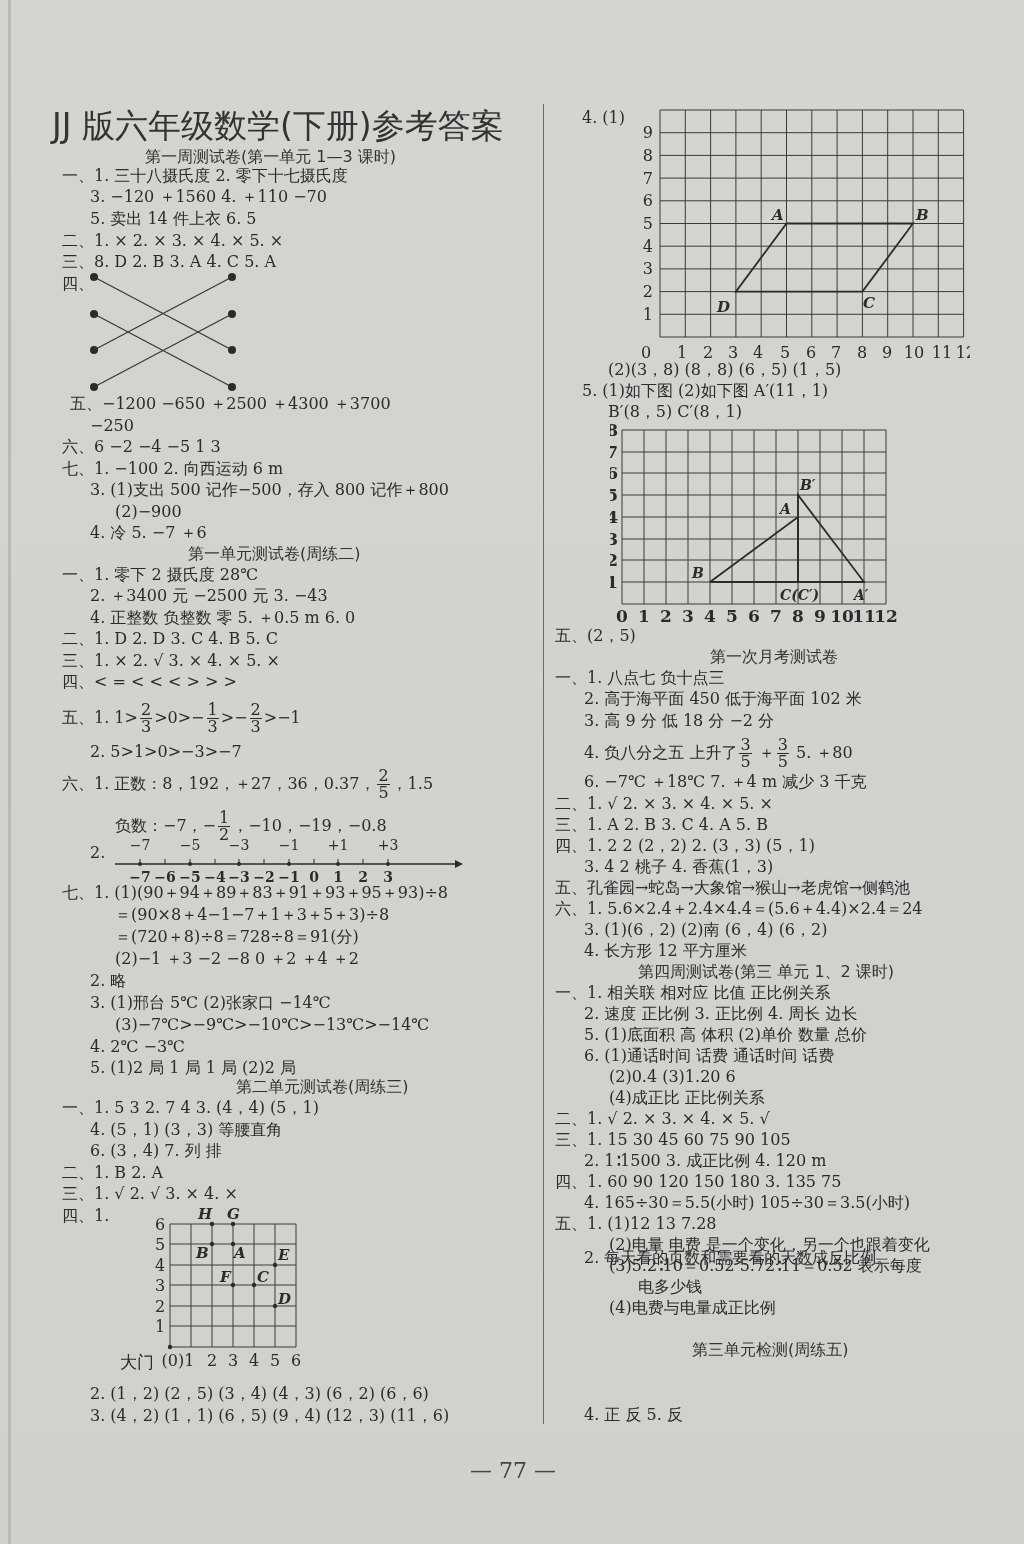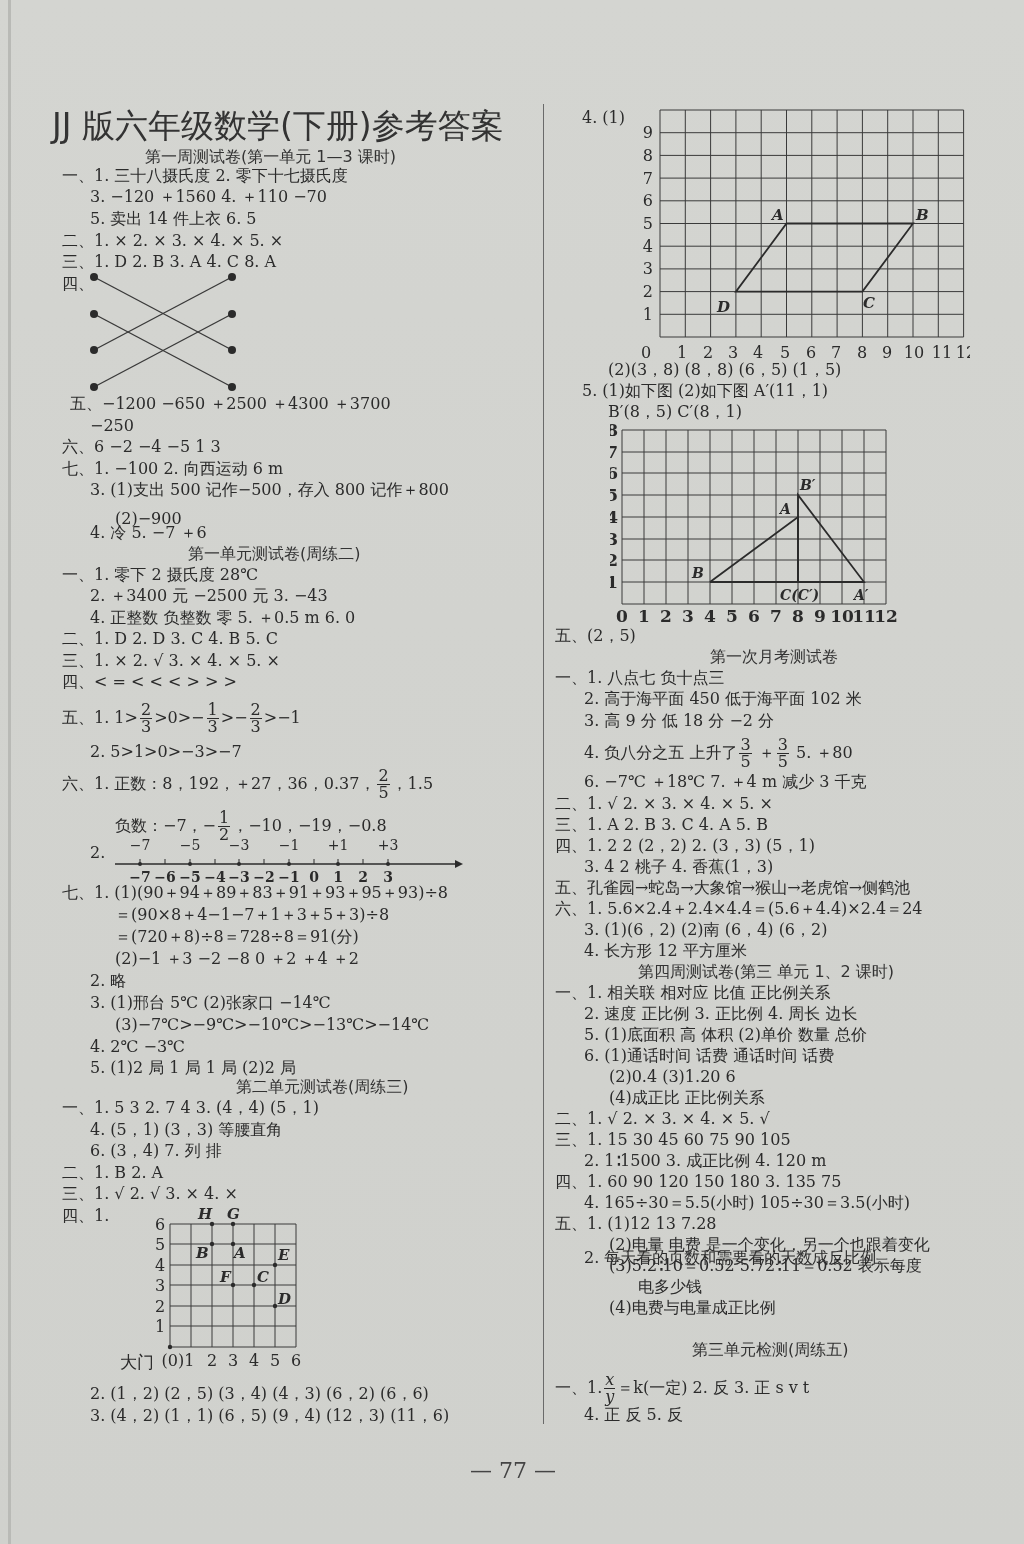--- a/index.html
+++ b/index.html
@@ -27,21 +27,21 @@
   <div class="edge"></div>
 
   <div class="title">JJ 版六年级数学(下册)参考答案</div>
   <div class="col-divider"></div>
 
   <div class="sec-title" style="left:145px;top:147px;">第一周测试卷(第一单元 1—3 课时)</div>
   <div class="ln" style="left:62px;top:166px;">一、1. 三十八摄氏度   2. 零下十七摄氏度</div>
   <div class="ln" style="left:90px;top:187px;">3. −120   ＋1560   4. ＋110   −70</div>
   <div class="ln" style="left:90px;top:209px;">5. 卖出 14 件上衣   6. 5</div>
   <div class="ln" style="left:62px;top:231px;">二、1. ×   2. ×   3. ×   4. ×   5. ×</div>
-  <div class="ln" style="left:62px;top:252px;">三、1. D   2. B   3. A   4. C   8. A</div>
+  <div class="ln" style="left:62px;top:252px;">三、8. D   2. B   3. A   4. C   5. A</div>
   <div class="ln" style="left:62px;top:274px;">四、</div>
 
   <svg style="position:absolute;left:85px;top:270px;" width="160" height="130">
     <g stroke="#3a3a3a" stroke-width="1.4">
       <line x1="9" y1="7" x2="147" y2="80"></line>
       <line x1="9" y1="44" x2="147" y2="117"></line>
       <line x1="9" y1="80" x2="147" y2="7"></line>
       <line x1="9" y1="117" x2="147" y2="44"></line>
     </g>
     <g fill="#2b2b2b">
@@ -54,21 +54,21 @@
         <circle cx="147" cy="80" r="4"></circle>
         <circle cx="147" cy="117" r="4"></circle>
     </g>
   </svg>
 
   <div class="ln" style="left:62px;top:394px;margin-left:8px;">五、−1200   −650   ＋2500   ＋4300   ＋3700</div>
   <div class="ln" style="left:90px;top:416px;">−250</div>
   <div class="ln" style="left:62px;top:437px;">六、6   −2   −4   −5   1   3</div>
   <div class="ln" style="left:62px;top:459px;">七、1. −100   2. 向西运动 6 m</div>
   <div class="ln" style="left:90px;top:480px;">3. (1)支出 500 记作−500，存入 800 记作＋800</div>
-  <div class="ln" style="left:115px;top:502px;margin-top:7px;">(2)−900</div>
+  <div class="ln" style="left:115px;top:502px;">(2)−900</div>
   <div class="ln" style="left:90px;top:523px;">4. 冷   5. −7   ＋6</div>
 
   <div class="sec-title" style="left:188px;top:544px;">第一单元测试卷(周练二)</div>
   <div class="ln" style="left:62px;top:565px;">一、1. 零下 2 摄氏度   28℃</div>
   <div class="ln" style="left:90px;top:586px;">2. ＋3400 元   −2500 元   3. −43</div>
   <div class="ln" style="left:90px;top:608px;">4. 正整数   负整数   零   5. ＋0.5 m   6. 0</div>
   <div class="ln" style="left:62px;top:629px;">二、1. D   2. D   3. C   4. B   5. C</div>
   <div class="ln" style="left:62px;top:651px;">三、1. ×   2. √   3. ×   4. ×   5. ×</div>
   <div class="ln" style="left:62px;top:672px;">四、&lt;   =   &lt;   &lt;   &lt;   &gt;   &gt;   &gt;</div>
 
@@ -369,19 +369,16 @@
   <div class="ln" style="left:555px;top:1172px;">四、1. 60   90   120   150   180   3. 135   75</div>
   <div class="ln" style="left:584px;top:1193px;">4. 165÷30＝5.5(小时)   105÷30＝3.5(小时)</div>
   <div class="ln" style="left:555px;top:1214px;">五、1. (1)12   13   7.28</div>
   <div class="ln" style="left:609px;top:1235px;">(2)电量   电费   是一个变化，另一个也跟着变化</div>
   <div class="ln" style="left:609px;top:1256px;">(3)5.2∶10＝0.52   5.72∶11＝0.52   表示每度</div>
   <div class="ln" style="left:638px;top:1277px;">电多少钱</div>
   <div class="ln" style="left:609px;top:1298px;">(4)电费与电量成正比例</div>
   <div class="ln" style="left:584px;top:1248px;">2. 每天看的页数和需要看的天数成反比例。</div>
 
   <div class="sec-title" style="left:692px;top:1340px;text-align:right;">第三单元检测(周练五)</div>
-  <div class="ln" style="left:555px;top:1372px;">
-    <span>一、1.</span><span class="frac" style="font-style:italic;"><span class="num">x</span><span>y</span></span><span>＝k(一定)   2. 反   3. 正   s   v   t</span>
-  </div>
   <div class="ln" style="left:584px;top:1405px;">4. 正   反   5. 反</div>
 
   <div class="page-num">— 77 —</div>
 </div>
 
 </body></html>

